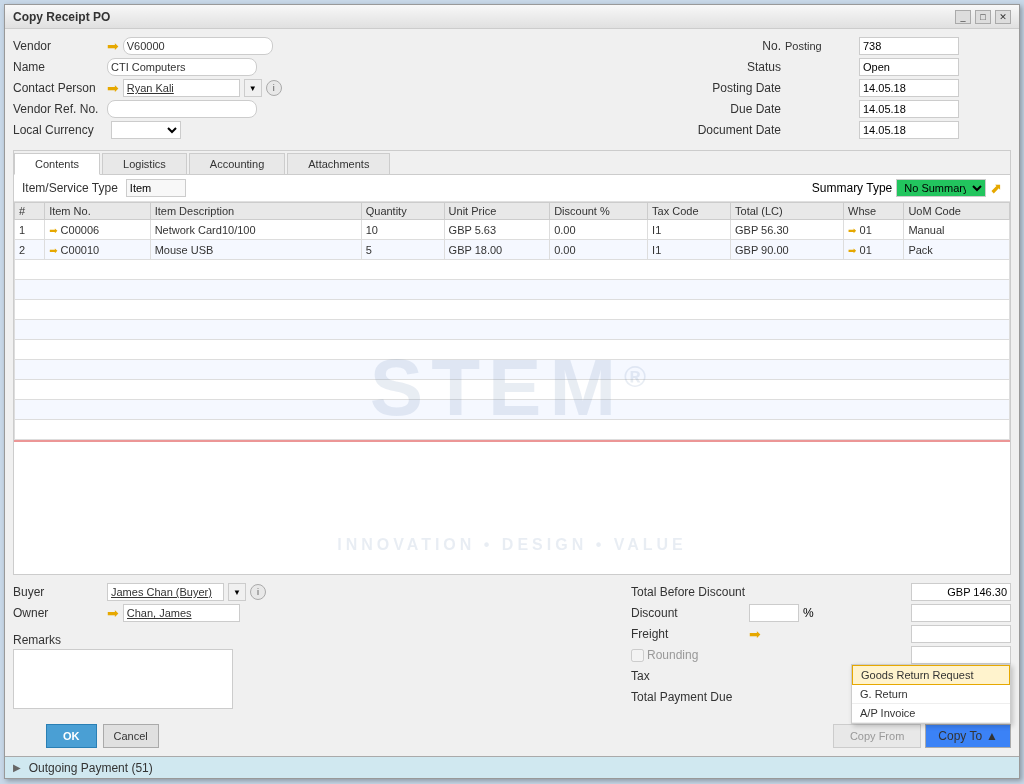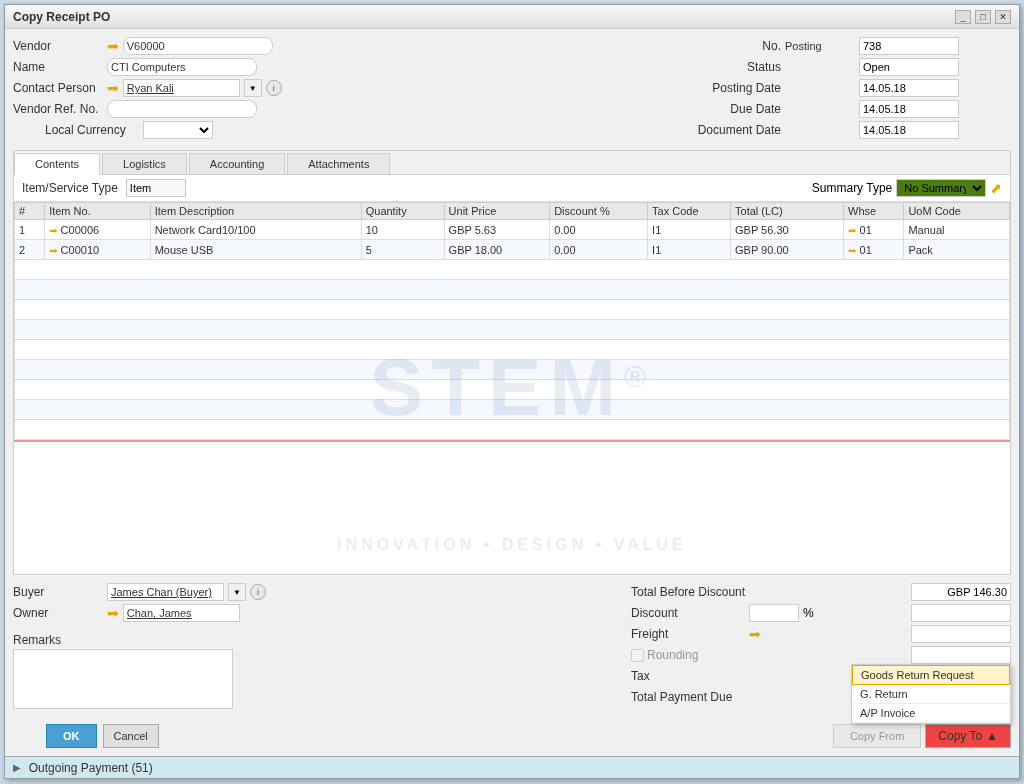--- a/index.html
+++ b/index.html
@@ -171,21 +171,21 @@
     .summary-type-section {
       margin-left: auto;
       display: flex;
       align-items: center;
       gap: 4px;
     }
     
     .summary-select {
       height: 18px;
       border: 1px solid #ccc;
-      background: #4d7c0f;
+      background: #22c55e;
       padding: 1px 3px;
       width: 90px;
       font-size: 11px;
     }
     
     .expand-icon {
       color: #e6a800;
       font-size: 14px;
       cursor: pointer;
     }
@@ -350,21 +350,21 @@
       background: #e8e8e8;
       color: #999;
       border: 1px solid #ccc;
       padding: 3px 16px;
       height: 24px;
       cursor: pointer;
       font-size: 11px;
     }
     
     .btn-copy-to {
-      background: #ef4444;
+      background: #3b82f6;
       color: #333;
       border: 1px solid #aaa;
       padding: 3px 12px;
       height: 24px;
       cursor: pointer;
       font-size: 11px;
       display: flex;
       align-items: center;
       gap: 4px;
     }
@@ -408,21 +408,20 @@
       gap: 8px;
       height: 22px;
     }
     
     .status-arrow { color: #666; font-size: 10px; }
     
     .local-currency-row {
       display: flex;
       align-items: center;
       gap: 8px;
-      margin-left: 32px;
     }
     
     .lc-select {
       height: 18px;
       border: 1px solid #ccc;
       background: white;
       padding: 0 2px;
       font-size: 11px;
       width: 70px;
     }

